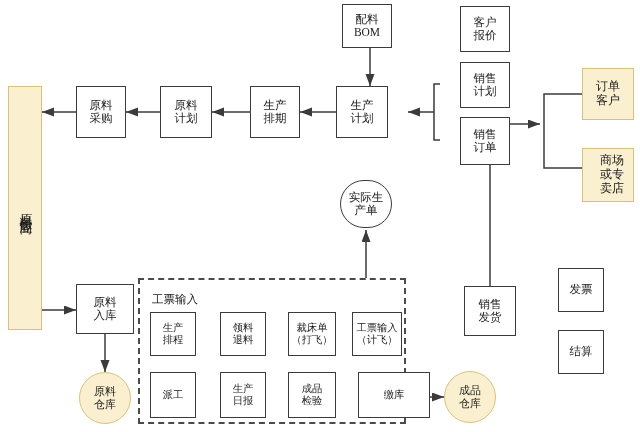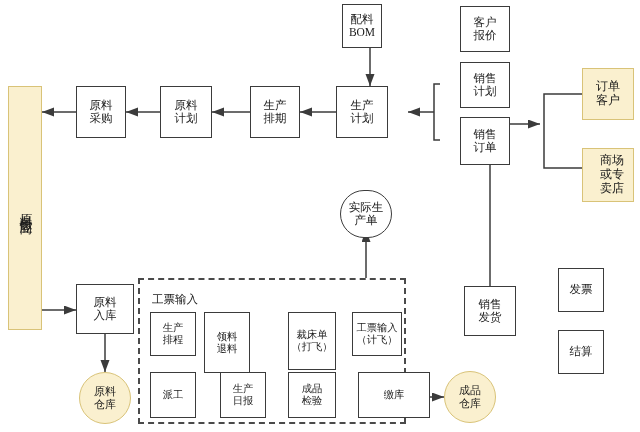--- a/index.html
+++ b/index.html
@@ -71,21 +71,21 @@
   </div>
   <div class="node box" style="left:250px;top:86px;width:50px;height:52px;">
     <span class="lbl">生产
 排期</span>
   </div>
   <div class="node box" style="left:336px;top:86px;width:52px;height:52px;">
     <span class="lbl">生产
 计划</span>
   </div>
 
-  <div class="node box" style="left:342px;top:4px;width:40px;height:44px;">
+  <div class="node box" style="left:342px;top:4px;width:50px;height:44px;">
     <span class="lbl">配料
 BOM</span>
   </div>
 
   <div class="node box" style="left:460px;top:6px;width:50px;height:46px;">
     <span class="lbl">客户
 报价</span>
   </div>
   <div class="node box" style="left:460px;top:62px;width:50px;height:46px;">
     <span class="lbl">销售
@@ -99,21 +99,21 @@
   <div class="node yellow" style="left:582px;top:68px;width:52px;height:52px;">
     <span class="lbl">订单
 客户</span>
   </div>
   <div class="node yellow" style="left:582px;top:148px;width:52px;height:54px;padding-left:8px;">
     <span class="lbl">商场
 或专
 卖店</span>
   </div>
 
-  <div class="node box" style="left:340px;top:190px;width:52px;height:48px;border-radius:24px;">
+  <div class="node box" style="left:340px;top:180px;width:52px;height:48px;border-radius:24px;">
     <span class="lbl">实际生
 产单</span>
   </div>
 
   <div class="node box" style="left:76px;top:284px;width:58px;height:50px;">
     <span class="lbl">原料
 入库</span>
   </div>
   <div class="node circle" style="left:79px;top:372px;width:52px;height:52px;">
     <span class="lbl">原料
@@ -135,25 +135,25 @@
 仓库</span>
   </div>
 
   <div class="group" style="left:138px;top:278px;width:268px;height:146px;"></div>
   <div class="group-title" style="left:152px;top:292px;">工票输入</div>
 
   <div class="node box small" style="left:150px;top:312px;width:46px;height:44px;">
     <span class="lbl">生产
 排程</span>
   </div>
-  <div class="node box small" style="left:204px;top:312px;width:46px;height:61px;">
+  <div class="node box small" style="left:220px;top:312px;width:46px;height:44px;">
     <span class="lbl">领料
 退料</span>
   </div>
-  <div class="node box small" style="left:288px;top:312px;width:48px;height:58px;">
+  <div class="node box small" style="left:288px;top:312px;width:48px;height:44px;">
     <span class="lbl">裁床单
 （打飞）</span>
   </div>
   <div class="node box small" style="left:150px;top:372px;width:46px;height:46px;">
     <span class="lbl">派工</span>
   </div>
 
   <div class="node box small" style="left:352px;top:312px;width:50px;height:44px;">
     <span class="lbl">工票输入
 （计飞）</span>

